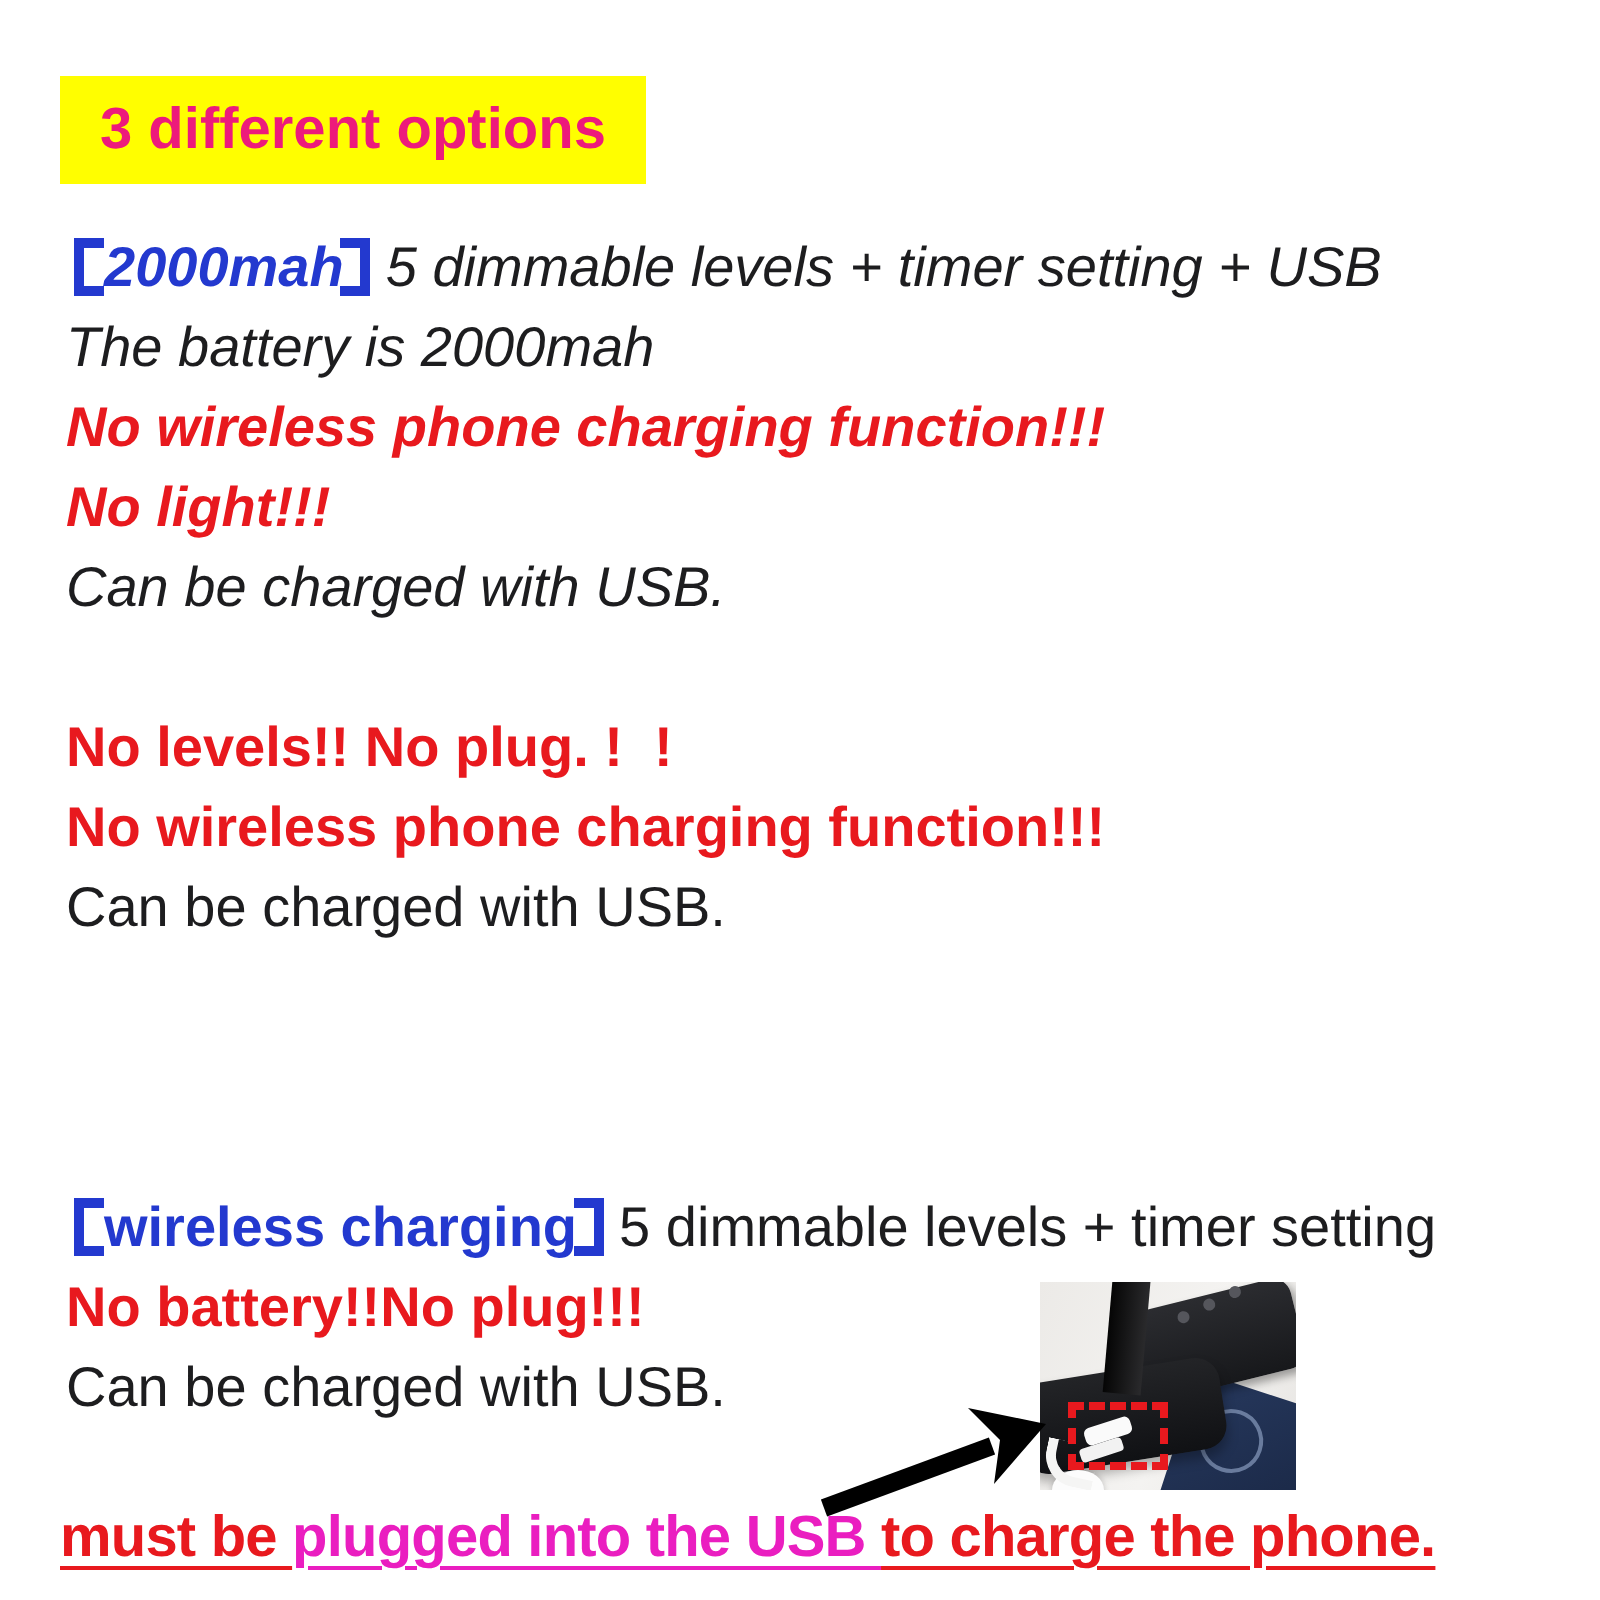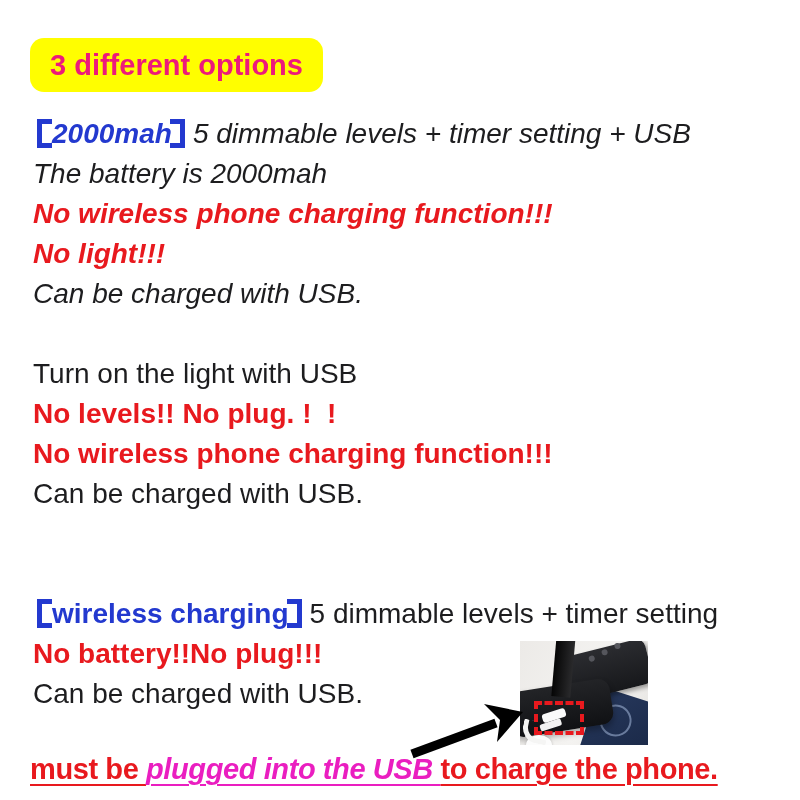--- a/index.html
+++ b/index.html
@@ -14,21 +14,21 @@
   html,body{margin:0;padding:0;}
   body{
     width:800px;height:800px;background:#ffffff;position:relative;overflow:hidden;
     font-family:"Liberation Sans",sans-serif;color:var(--ink);
     -webkit-font-smoothing:antialiased;
   }
   
   .banner{
     position:absolute;left:30px;top:38px;height:54px;line-height:54px;
     padding:0 20px;background:var(--yellow);color:var(--pink);
-    font-size:29px;font-weight:700;border-radius:14px;white-space:pre;
+    font-size:29px;font-weight:700;border-radius:0;white-space:pre;
   }
   
   .sec{position:absolute;left:33px;font-size:28px;line-height:40px;}
   #sec-1{top:114px;font-style:italic;}
   #sec-2{top:354px;}
   #sec-3{top:594px;}
   .head{white-space:pre;padding-left:4px;}
   .brand{color:var(--blue);font-weight:700;}
   .title{color:var(--ink);margin-left:8px;}
   .line{white-space:pre;color:var(--ink);}
@@ -41,21 +41,21 @@
   .rb{border-right:5px solid var(--blue);margin-left:2px;}
   .rb::before,.rb::after{content:"";position:absolute;right:0;width:10px;height:5px;background:var(--blue);}
   .rb::before{top:0;}  .rb::after{bottom:0;}
   
   .footnote{
     position:absolute;left:30px;top:750px;font-size:29px;font-weight:700;
     white-space:pre;letter-spacing:-0.4px;line-height:38px;
   }
   .footnote span{text-decoration:underline;text-decoration-thickness:2px;text-underline-offset:5px;}
   .f-red{color:var(--red);}
-  .f-mag{color:var(--magenta);font-style:italic;}
+  .f-mag{color:var(--magenta);}
   
   .photo{
     position:absolute;left:520px;top:641px;width:128px;height:104px;
     background:linear-gradient(115deg,#eceae7 0%,#f4f3f1 55%,#e7e5e2 100%);
     overflow:hidden;
   }
   .lamp-arm{
     position:absolute;left:34px;top:-6px;width:19px;height:62px;
     background:linear-gradient(90deg,#050505,#2a2a2c);transform:rotate(5deg);
   }
@@ -109,21 +109,20 @@
 
 <div class="sec" id="sec-1">
   <div class="head"><span class="lb"></span><span class="brand">2000mah</span><span class="rb"></span><span class="title">5 dimmable levels + timer setting + USB</span></div>
   <div class="line">The battery is 2000mah</div>
   <div class="line warn">No wireless phone charging function!!!</div>
   <div class="line warn">No light!!!</div>
   <div class="line">Can be charged with USB.</div>
 </div>
 
 <div class="sec" id="sec-2">
-  <div class="line">Turn on the light with USB</div>
   <div class="line warn">No levels!! No plug. !  !</div>
   <div class="line warn">No wireless phone charging function!!!</div>
   <div class="line">Can be charged with USB.</div>
 </div>
 
 <div class="sec" id="sec-3">
   <div class="head"><span class="lb"></span><span class="brand">wireless charging</span><span class="rb"></span><span class="title">5 dimmable levels + timer setting</span></div>
   <div class="line warn">No battery!!No plug!!!</div>
   <div class="line">Can be charged with USB.</div>
 </div>

